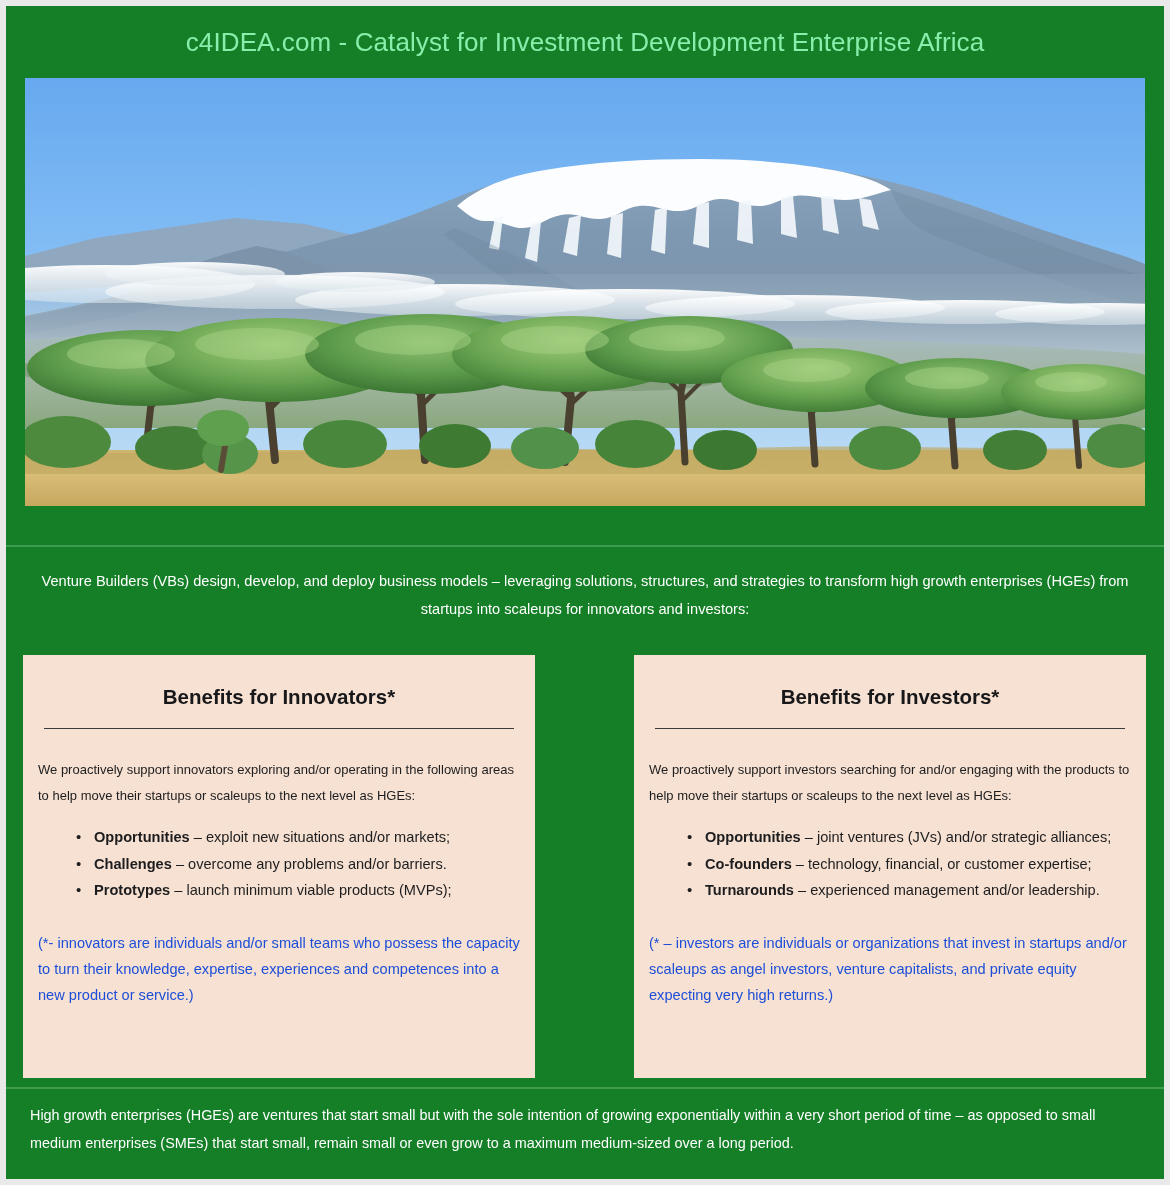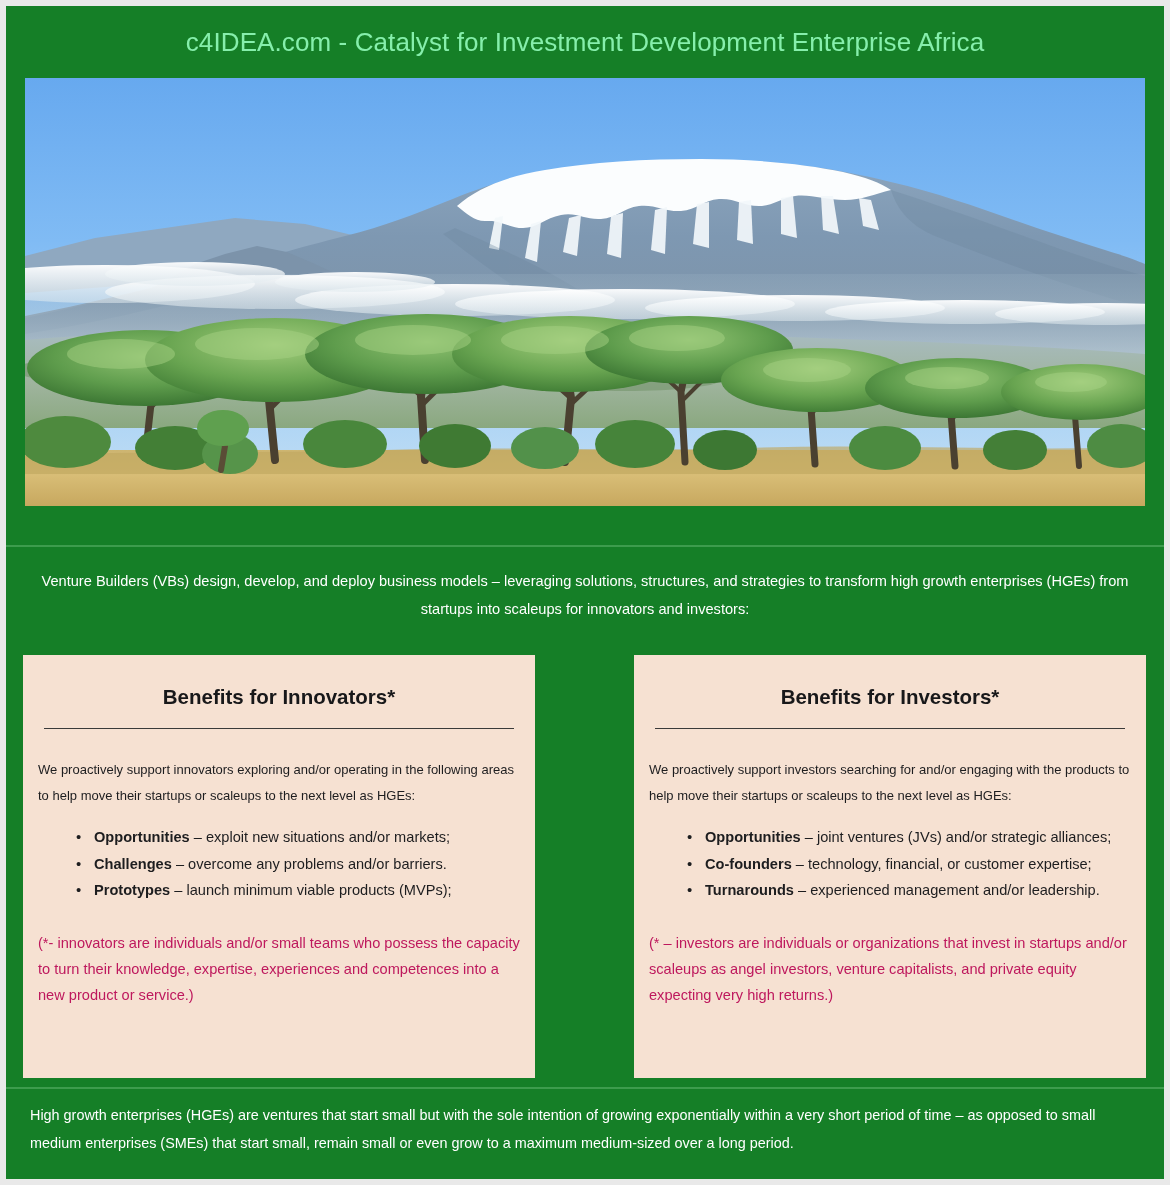--- a/index.html
+++ b/index.html
@@ -138,21 +138,21 @@
     position: absolute;
     left: 0;
     top: 0;
     font-size: 15px;
     color: #1d1d1f;
   }
   .card-list li .term { font-weight: bold; }
   .card-note {
     font-size: 14.6px;
     line-height: 26px;
-    color: #be185d;
+    color: #1d4ed8;
     margin: 26px 0 0 0;
     padding: 0 2px;
   }
 
   
   #footer-band {
     flex: 1 1 auto;
     border-top: 2px solid #3d9c4d;
     margin-top: 9px;
     padding: 12px 24px 0 24px;

